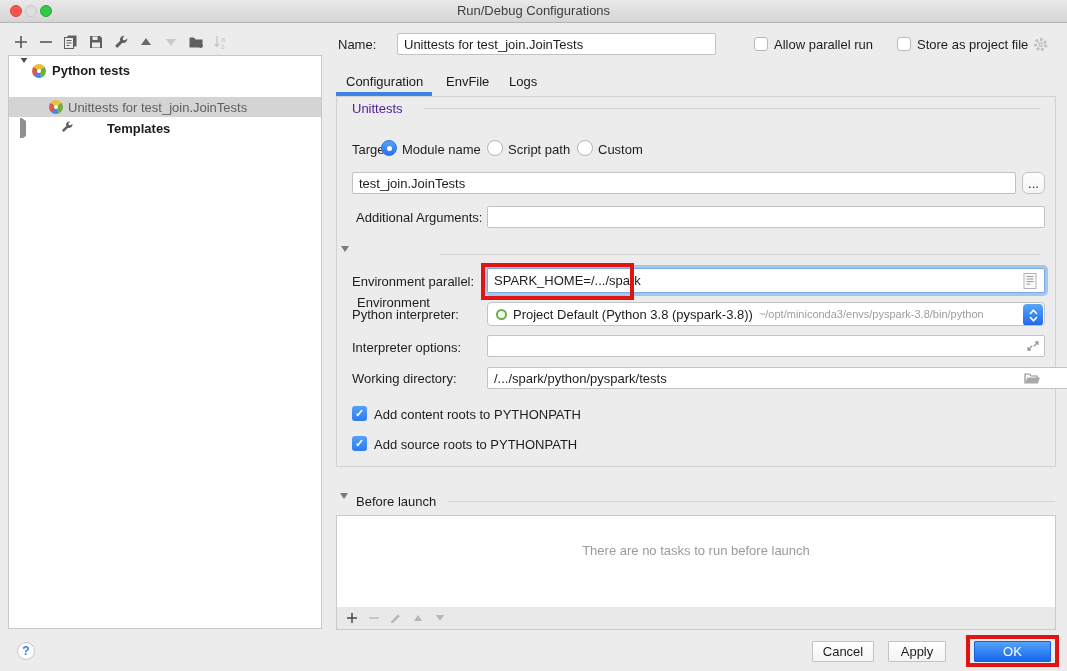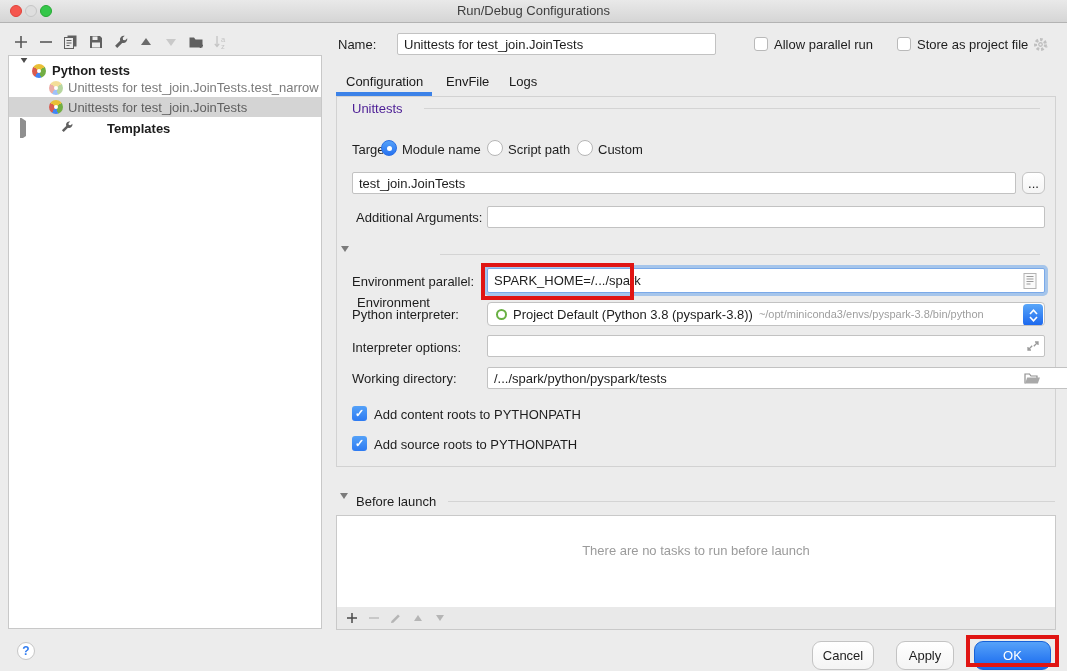--- a/index.html
+++ b/index.html
@@ -57,21 +57,21 @@
   .cb{position:absolute;width:15px;height:15px;border-radius:3px;box-sizing:border-box;}
   .cb.on{background:linear-gradient(#54a1f8,#2d7af2);color:#fff;font-size:11px;font-weight:bold;
     text-align:center;line-height:15px;}
   .cb.off{background:#fff;border:1px solid #b9b9b9;width:14px;height:14px;}
 
   
   .panel{position:absolute;border:1px solid #d2d2d2;box-sizing:border-box;}
   .tab{position:absolute;top:70px;height:24px;line-height:24px;color:#1a1a1a;}
   .tabline{position:absolute;background:#3c82e8;height:4px;}
 
-  .btn{position:absolute;height:29px;box-sizing:border-box;border:1px solid #c3c3c3;border-radius:9px;
+  .btn{position:absolute;height:21px;box-sizing:border-box;border:1px solid #c3c3c3;border-radius:1px;
     background:linear-gradient(#ffffff,#f4f4f4);font:13px "Liberation Sans",sans-serif;color:#1d1d1d;
     text-align:center;padding:0;}
   .btn.primary{background:linear-gradient(#56a2f9,#1667ee);border:1px solid #1762d8;color:#fff;}
 
   .annot{position:absolute;border:4px solid #e01513;box-sizing:border-box;pointer-events:none;}
 
   .stepper{position:absolute;right:1px;top:1px;width:20px;height:22px;border-radius:4px;
     background:linear-gradient(#5aa7f9,#1a66ee);display:flex;flex-direction:column;
     align-items:center;justify-content:center;gap:1px;}
 
@@ -144,24 +144,20 @@
         <text x="8" y="15" font-size="7.5" fill="#c4c4c4" font-family="Liberation Sans">z</text>
       </svg>
     </span>
 </div>
 
 <div class="tree">
   <div class="trow" style="top:2px;align-items:flex-end;">
     <span style="width:11px;margin-left:11px;"><span class="tri-down"></span></span>
     <span class="pyicon" style="margin-left:1px;"></span>
     <span class="b" style="margin-left:6px;">Python tests</span>
-  </div>
-  <div class="trow" style="top:22px;height:19px;color:#7b7b7b;">
-    <span class="pyicon faded" style="margin-left:40px;"></span>
-    <span style="margin-left:5px;">Unittests for test_join.JoinTests.test_narrow</span>
   </div>
   <div class="trow sel" style="top:41px;">
     <span class="pyicon" style="margin-left:40px;"></span>
     <span style="margin-left:5px;">Unittests for test_join.JoinTests</span>
   </div>
   <div class="trow" style="top:62px;gap:28px;">
     <span style="width:11px;margin-left:11px;"><span class="tri-right"></span></span>
     <span style="margin-left:1px;">
       <svg width="14" height="14">
           <path d="M12.4 3.7a3.4 3.4 0 0 1-4.4 4L3.7 12 1.9 10.2l4.3-4.3a3.4 3.4 0 0 1 4-4.4L8.5 3.2l.3 1.8 1.8.3 1.8-1.6z" fill="#606060"></path>
@@ -287,17 +283,17 @@
     <span class="tbi">
       <svg width="14" height="14">
           <path d="M7 10 3 4h8z" fill="#b5b5b5"></path>
         </svg>
       </span>
   </div>
 </div>
 
 <div class="helpbtn">?</div>
 <button class="btn" style="left:812px;top:641px;width:62px;">Cancel</button>
-<button class="btn" style="left:888px;top:641px;width:58px;margin-left:8px;">Apply</button>
+<button class="btn" style="left:888px;top:641px;width:58px;">Apply</button>
 <button class="btn primary" style="left:974px;top:641px;width:77px;">OK</button>
 
 <div class="annot" style="left:481px;top:263px;width:153px;height:37px;"></div>
 <div class="annot" style="left:966px;top:635px;width:93px;height:32px;"></div>
 
 </body></html>

